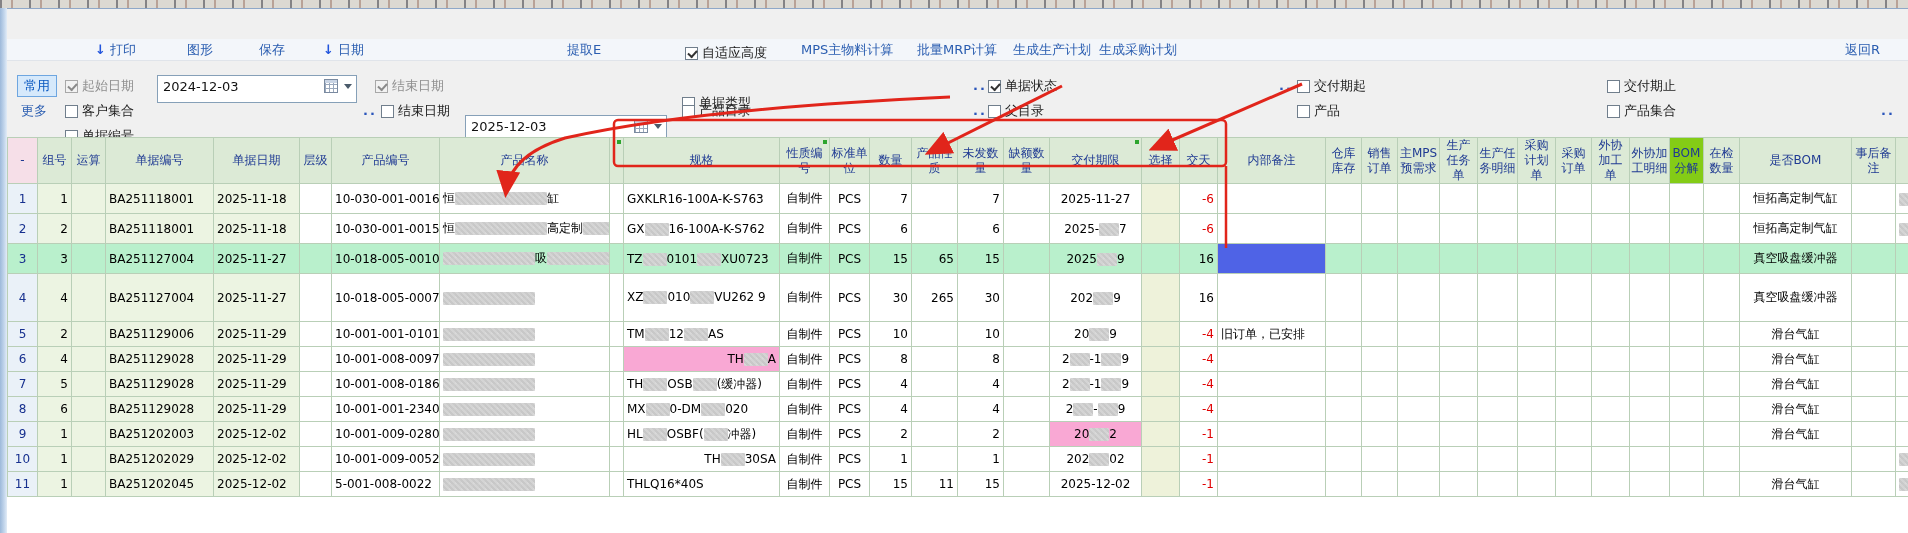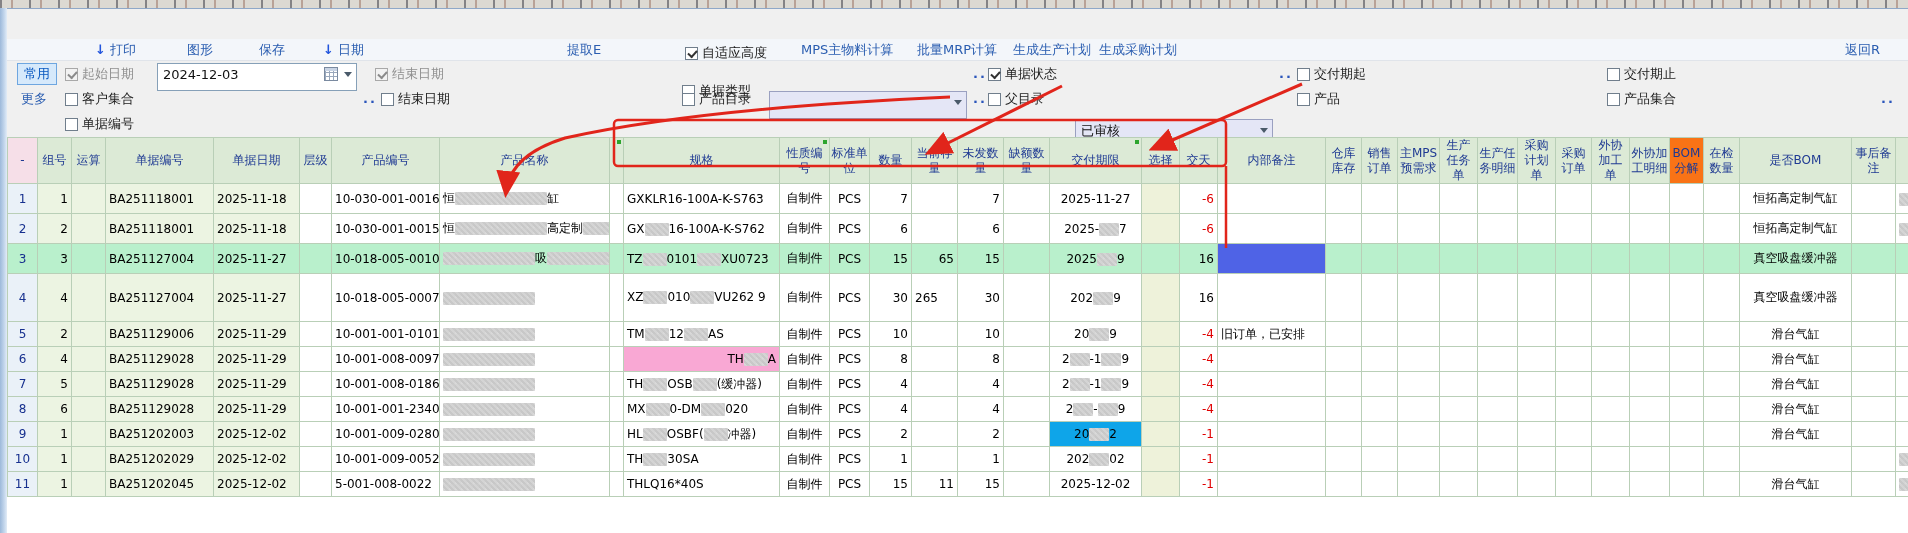--- a/index.html
+++ b/index.html
@@ -30,21 +30,21 @@
   .wbtn.close{background:linear-gradient(#e98a7e,#cf4638);color:#fff;border-color:#9c3228;}
 
   
   .toolbar{position:absolute;left:7px;top:30px;width:1901px;height:22px;background:#f3f6fa;border-bottom:1px solid #e0e4ea;}
   .titem{position:absolute;top:2px;font-size:13px;color:#2a5db0;white-space:nowrap;cursor:pointer;}
   .tarrow{color:#2255dd;font-weight:bold;font-size:13px;}
   .tcheck{position:absolute;top:3px;font-size:13px;color:#222;}
 
   
   .filters{position:absolute;left:7px;top:52px;width:1901px;height:76px;background:#f0f0f0;}
-  .fctl{position:absolute;height:22px;}
+  .fctl{position:absolute;height:22px;margin-top:12px;}
   .btn-common{width:40px;text-align:center;font-size:13px;color:#0a58c0;background:#d6e9fb;border:1px solid #6ea6e0;line-height:20px;}
   .link-more{font-size:13px;color:#2a5db0;line-height:22px;}
   .cbgrp{display:flex;align-items:center;gap:4px;font-size:13px;color:#1c1c1c;line-height:22px;}
   .cbgrp.dim{color:#8f8f8f;}
   .cb{width:13px;height:13px;border:1px solid #707e8c;background:#fff;position:relative;flex:none;}
   .cbgrp.dim .cb{border-color:#a8a8a8;background:#f2f2f2;}
   .cb.on::after{content:"";position:absolute;left:2px;top:2px;width:7px;height:4px;border-left:2px solid #333;border-bottom:2px solid #333;transform:rotate(-48deg);}
   .cbgrp.dim .cb.on::after{border-color:#8a8a8a;}
   .fld{border:1px solid #86a0b8;background:#fff;font-size:13px;color:#111;padding:13px 4px;line-height:18px;position:relative;height:22px;}
   .fld .val{position:absolute;left:5px;top:2px;white-space:nowrap;}
@@ -106,20 +106,25 @@
         <span>起始日期</span>
       </div>
       <div class="fctl fld" style="left:150px;top:2px;width:200px">
         <span class="val">2024-12-03</span>
           <span class="calico"></span>
           <span class="caret"></span>
       </div>
       <div class="fctl cbgrp dim" style="left:368px;top:2px">
         <span class="cb on"></span>
         <span>结束日期</span>
+      </div>
+      <div class="fctl fld" style="left:458px;top:2px;width:202px">
+        <span class="val">2025-12-03</span>
+          <span class="calico"></span>
+          <span class="caret"></span>
       </div>
       <div class="fctl cbgrp" style="left:675px;top:19px">
         <span class="cb"></span>
         <span>单据类型</span>
       </div>
       <div class="fctl fld dd" style="left:762px;top:2px;width:198px">
         <span class="val"></span>
           <span class="caret"></span>
       </div>
       <div class="fctl dots" style="left:966px;top:2px">..</div>
@@ -225,37 +230,37 @@
               <th style="width: 32px; background: rgb(220, 234, 214); color: rgb(31, 58, 147);">层级</th>
               <th style="width: 108px; background: rgb(220, 234, 214); color: rgb(31, 58, 147);">产品编号</th>
               <th style="width: 170px; background: rgb(220, 234, 214); color: rgb(31, 58, 147);">产品名称</th>
               <th style="width: 14px; background: rgb(220, 234, 214); color: rgb(31, 58, 147);">
                 <span class="hdot"></span>
               </th>
               <th style="width: 156px; background: rgb(220, 234, 214); color: rgb(31, 58, 147);">规格</th>
               <th style="width: 50px; background: rgb(220, 234, 214); color: rgb(31, 58, 147);">性质编号<span class="hdot"></span></th>
               <th style="width: 40px; background: rgb(220, 234, 214); color: rgb(31, 58, 147);">标准单位</th>
               <th style="width: 42px; background: rgb(220, 234, 214); color: rgb(31, 58, 147);">数量</th>
-              <th style="width: 46px; background: rgb(220, 234, 214); color: rgb(31, 58, 147);">当前存量</th>
+              <th style="width: 46px; background: rgb(220, 234, 214); color: rgb(31, 58, 147);">产品性质</th>
               <th style="width: 46px; background: rgb(220, 234, 214); color: rgb(31, 58, 147);">未发数量</th>
               <th style="width: 46px; background: rgb(220, 234, 214); color: rgb(31, 58, 147);">缺额数量</th>
               <th style="width: 92px; background: rgb(220, 234, 214); color: rgb(31, 58, 147);">交付期限<span class="hdot"></span></th>
               <th style="width: 38px; background: rgb(220, 234, 214); color: rgb(31, 58, 147);">选择</th>
               <th style="width: 38px; background: rgb(220, 234, 214); color: rgb(31, 58, 147);">交天</th>
               <th style="width: 108px; background: rgb(220, 234, 214); color: rgb(31, 58, 147);">内部备注</th>
               <th style="width: 36px; background: rgb(220, 234, 214); color: rgb(31, 58, 147);">仓库库存</th>
               <th style="width: 36px; background: rgb(220, 234, 214); color: rgb(31, 58, 147);">销售订单</th>
               <th style="width: 42px; background: rgb(220, 234, 214); color: rgb(31, 58, 147);">主MPS预需求</th>
               <th style="width: 38px; background: rgb(220, 234, 214); color: rgb(31, 58, 147);">生产任务单</th>
               <th style="width: 40px; background: rgb(220, 234, 214); color: rgb(31, 58, 147);">生产任务明细</th>
               <th style="width: 38px; background: rgb(220, 234, 214); color: rgb(31, 58, 147);">采购计划单</th>
               <th style="width: 36px; background: rgb(220, 234, 214); color: rgb(31, 58, 147);">采购订单</th>
               <th style="width: 38px; background: rgb(220, 234, 214); color: rgb(31, 58, 147);">外协加工单</th>
               <th style="width: 40px; background: rgb(220, 234, 214); color: rgb(31, 58, 147);">外协加工明细</th>
-              <th style="width: 34px; background: #f97316; color: rgb(31, 58, 147);">BOM分解</th>
+              <th style="width: 34px; background: #84cc16; color: rgb(31, 58, 147);">BOM分解</th>
               <th style="width: 36px; background: rgb(220, 234, 214); color: rgb(31, 58, 147);">在检数量</th>
               <th style="width: 112px; background: rgb(220, 234, 214); color: rgb(31, 58, 147);">是否BOM</th>
               <th style="width: 44px; background: rgb(220, 234, 214); color: rgb(31, 58, 147);">事后备注</th>
               <th style="width: 20px; background: rgb(220, 234, 214); color: rgb(31, 58, 147);"></th>
             </tr>
           </thead>
         <tbody>
             <tr style="height: 30px;">
               <td style="text-align: center; background: rgb(234, 241, 248); color: rgb(23, 48, 143);">1</td>
               <td style="text-align: right; background: rgb(236, 244, 226);">1</td>
@@ -371,21 +376,21 @@
               <td style="text-align: left; background: rgb(236, 244, 226);">BA251127004</td>
               <td style="text-align: left; background: rgb(236, 244, 226);">2025-11-27</td>
               <td style="text-align: center; background: rgb(255, 255, 255);"></td>
               <td style="text-align: left; background: rgb(255, 255, 255);">10-018-005-0007</td>
               <td style="text-align: left; background: rgb(255, 255, 255);"><span class="bx" style="width: 92px;"></span></td>
               <td style="text-align: center; background: rgb(255, 255, 255);"></td>
               <td class="wrap" style="text-align: left; background: rgb(255, 255, 255);">XZ<span class="bx" style="width: 24px;"></span>010<span class="bx" style="width: 24px;"></span>VU262 9</td>
               <td style="text-align: center; background: rgb(255, 255, 255);">自制件</td>
               <td style="text-align: center; background: rgb(255, 255, 255);">PCS</td>
               <td style="text-align: right; background: rgb(255, 255, 255);">30</td>
-              <td style="background: rgb(255, 255, 255);">265</td>
+              <td style="text-align: right; background: rgb(255, 255, 255);">265</td>
               <td style="text-align: right; background: rgb(255, 255, 255);">30</td>
               <td style="text-align: right; background: rgb(255, 255, 255);"></td>
               <td style="text-align: center; background: rgb(255, 255, 255);">202<span class="bx" style="width: 20px;"></span>9</td>
               <td style="text-align: center; background: rgb(238, 242, 218);"></td>
               <td style="text-align: right; background: rgb(255, 255, 255);">16</td>
               <td style="text-align: left; background: rgb(255, 255, 255);"></td>
               <td style="text-align: center; background: rgb(255, 255, 255);"></td>
               <td style="text-align: center; background: rgb(255, 255, 255);"></td>
               <td style="text-align: center; background: rgb(255, 255, 255);"></td>
               <td style="text-align: center; background: rgb(255, 255, 255);"></td>
@@ -554,21 +559,21 @@
               <td style="text-align: left; background: rgb(255, 255, 255);">10-001-009-0280</td>
               <td style="text-align: left; background: rgb(255, 255, 255);"><span class="bx" style="width: 92px;"></span></td>
               <td style="text-align: center; background: rgb(255, 255, 255);"></td>
               <td style="text-align: left; background: rgb(255, 255, 255);">HL<span class="bx" style="width: 24px;"></span>OSBF(<span class="bx" style="width: 24px;"></span>冲器)</td>
               <td style="text-align: center; background: rgb(255, 255, 255);">自制件</td>
               <td style="text-align: center; background: rgb(255, 255, 255);">PCS</td>
               <td style="text-align: right; background: rgb(255, 255, 255);">2</td>
               <td style="text-align: right; background: rgb(255, 255, 255);"></td>
               <td style="text-align: right; background: rgb(255, 255, 255);">2</td>
               <td style="text-align: right; background: rgb(255, 255, 255);"></td>
-              <td style="text-align: center; background: #0ea5e9;">20<span class="bx" style="width: 20px;"></span>2</td>
+              <td style="text-align: center; background: #f9a8d4;">20<span class="bx" style="width: 20px;"></span>2</td>
               <td style="text-align: center; background: rgb(238, 242, 218);"></td>
               <td style="text-align: right; background: rgb(255, 255, 255); color: rgb(224, 0, 0);">-1</td>
               <td style="text-align: left; background: rgb(255, 255, 255);"></td>
               <td style="text-align: center; background: rgb(255, 255, 255);"></td>
               <td style="text-align: center; background: rgb(255, 255, 255);"></td>
               <td style="text-align: center; background: rgb(255, 255, 255);"></td>
               <td style="text-align: center; background: rgb(255, 255, 255);"></td>
               <td style="text-align: center; background: rgb(255, 255, 255);"></td>
               <td style="text-align: center; background: rgb(255, 255, 255);"></td>
               <td style="text-align: center; background: rgb(255, 255, 255);"></td>
@@ -583,21 +588,21 @@
             <tr style="height: 25px;">
               <td style="text-align: center; background: rgb(234, 241, 248); color: rgb(23, 48, 143);">10</td>
               <td style="text-align: right; background: rgb(236, 244, 226);">1</td>
               <td style="text-align: center; background: rgb(236, 244, 226);"></td>
               <td style="text-align: left; background: rgb(236, 244, 226);">BA251202029</td>
               <td style="text-align: left; background: rgb(236, 244, 226);">2025-12-02</td>
               <td style="text-align: center; background: rgb(255, 255, 255);"></td>
               <td style="text-align: left; background: rgb(255, 255, 255);">10-001-009-0052</td>
               <td style="text-align: left; background: rgb(255, 255, 255);"><span class="bx" style="width: 92px;"></span></td>
               <td style="text-align: center; background: rgb(255, 255, 255);"></td>
-              <td style="text-align: left; background: rgb(255, 255, 255);">TH<span class="bx" style="width: 24px;"></span>30SA</td>
+              <td style="text-align: right; background: rgb(255, 255, 255);">TH<span class="bx" style="width: 24px;"></span>30SA</td>
               <td style="text-align: center; background: rgb(255, 255, 255);">自制件</td>
               <td style="text-align: center; background: rgb(255, 255, 255);">PCS</td>
               <td style="text-align: right; background: rgb(255, 255, 255);">1</td>
               <td style="text-align: right; background: rgb(255, 255, 255);"></td>
               <td style="text-align: right; background: rgb(255, 255, 255);">1</td>
               <td style="text-align: right; background: rgb(255, 255, 255);"></td>
               <td style="text-align: center; background: rgb(255, 255, 255);">202<span class="bx" style="width: 20px;"></span>02</td>
               <td style="text-align: center; background: rgb(238, 242, 218);"></td>
               <td style="text-align: right; background: rgb(255, 255, 255); color: rgb(224, 0, 0);">-1</td>
               <td style="text-align: left; background: rgb(255, 255, 255);"></td>

